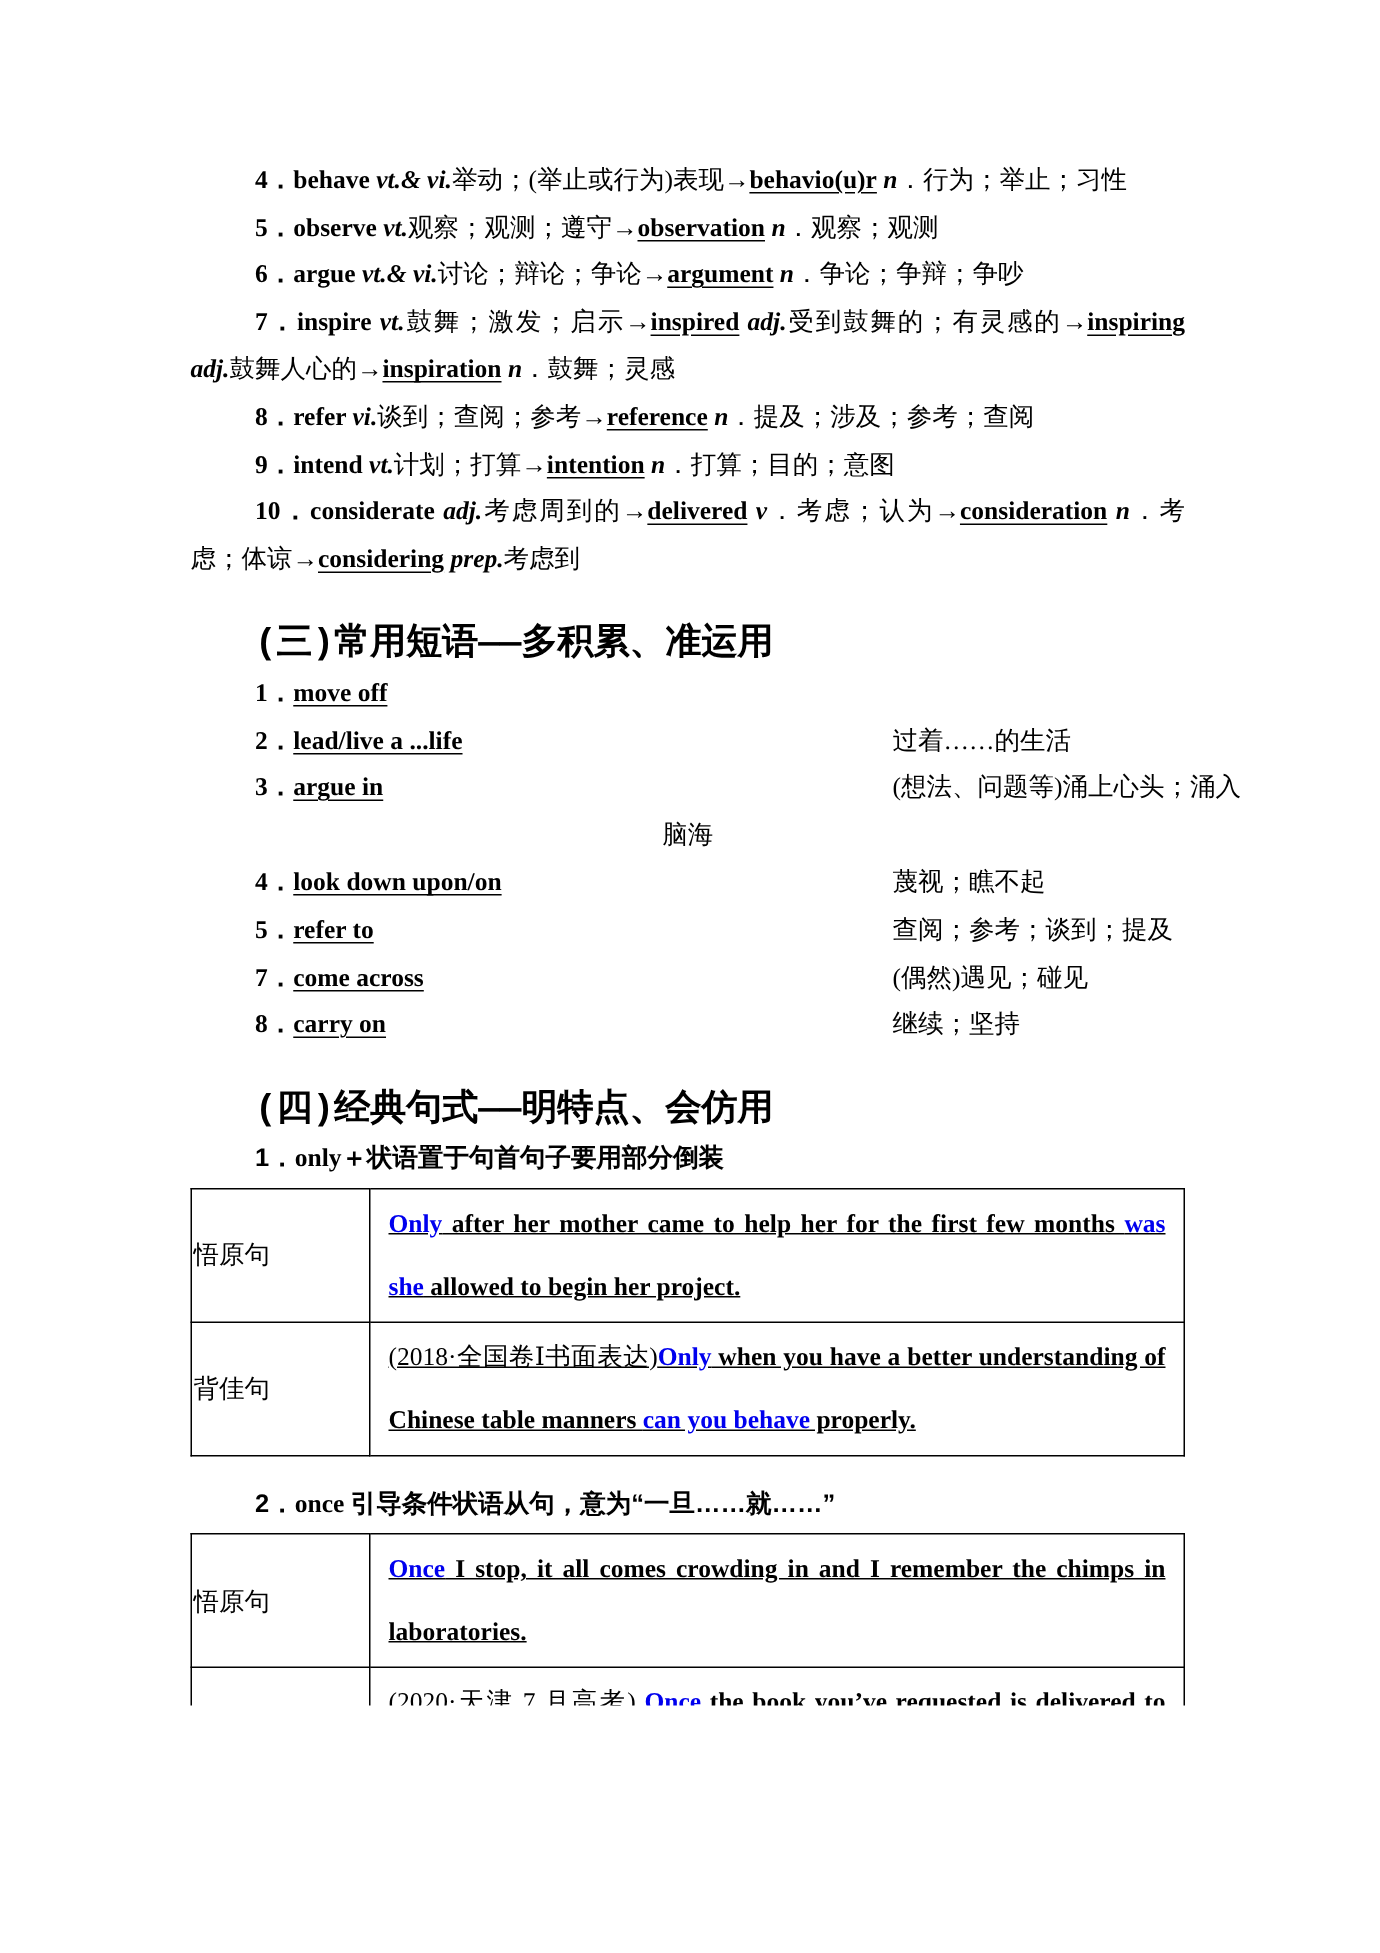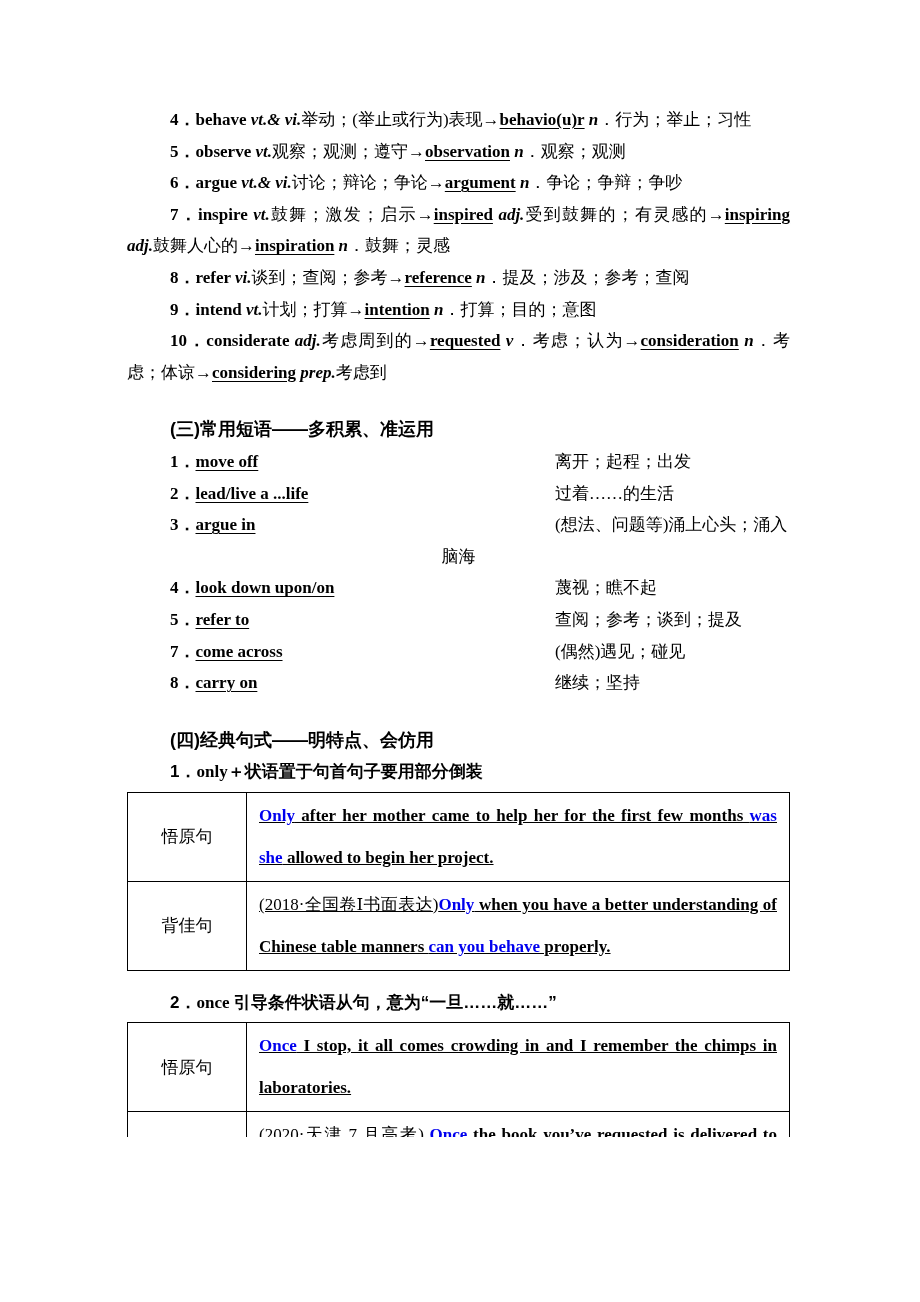--- a/index.html
+++ b/index.html
@@ -9,63 +9,62 @@
   .page{position:relative;width:920px;height:1137px;overflow:hidden;}
   .content{padding:104px 130px 0 127px;}
   
   .b{font-weight:700;}
   .i{font-style:italic;}
   .u{text-decoration:underline;text-underline-offset:3px;}
   .blue{color:#0000ee;}
   
   p.word{margin:0;font-size:17px;line-height:31.6px;text-align:justify;text-indent:43px;}
   
-  .sec{margin:26px 0 0 0;padding-left:43px;font-size:18px;line-height:31.6px;font-weight:700;
-       font-family:Liberation Sans, sans-serif;}
+  .sec{margin:26px 0 0 0;padding-left:43px;font-size:24px;line-height:31.6px;font-weight:700;
+       font-family:Liberation Mono, monospace;}
   
-  .phrase-row{display:grid;grid-template-columns:428px 235px;font-size:17px;line-height:31.6px;}
+  .phrase-row{display:grid;grid-template-columns:428px 235px;font-size:17px;line-height:31.6px;gap:40px;}
   .phrase-left{padding-left:43px;}
   .phrase-left .ph{text-decoration:underline;text-underline-offset:3px;font-weight:700;}
   .phrase-num{font-weight:700;}
   .phrase-trans{text-align:left;}
   .phrase-overflow{font-size:17px;line-height:31.6px;margin:0;text-align:center;}
   
   p.ptitle{margin:0 0 4px 0;padding-left:43px;font-size:17px;line-height:31.6px;font-weight:700;
            font-family:"Liberation Sans","DejaVu Sans",sans-serif;}
   p.ptitle .b{font-family:"Liberation Serif","DejaVu Serif",serif;}
   .ptitle-gap{margin-top:18px;}
   
   table.ex{width:663px;border-collapse:collapse;margin:2px 0 16px 0;}
   table.ex td{border:1.5px solid #000;}
-  td.lab{width:116px;text-align:center;vertical-align:middle;font-size:17px;}
+  td.lab{width:116px;text-align:left;vertical-align:middle;font-size:17px;}
   td.sen{font-size:17px;line-height:42px;padding:2px 12px;text-align:justify;
          font-family:"Liberation Serif","DejaVu Serif",serif;text-decoration:underline;}
   td.sen .b{font-weight:700;}
   .pagenum{position:absolute;top:1202px;left:0;width:100%;text-align:center;
            font-size:15px;font-family:"Liberation Sans","DejaVu Sans",sans-serif;}
 </style>
 </head>
 <body>
 
 <div class="page">
   <div class="content">
 
     <p class="word"><span class="b">4．behave </span><span class="b i">vt.&amp; vi.</span><span>举动；(举止或行为)表现→</span><span class="b u">behavio(u)r</span><span class="b i"> n</span><span>．行为；举止；习性</span></p>
     <p class="word"><span class="b">5．observe </span><span class="b i">vt.</span><span>观察；观测；遵守→</span><span class="b u">observation</span><span class="b i"> n</span><span>．观察；观测</span></p>
     <p class="word"><span class="b">6．argue </span><span class="b i">vt.&amp; vi.</span><span>讨论；辩论；争论→</span><span class="b u">argument</span><span class="b i"> n</span><span>．争论；争辩；争吵</span></p>
     <p class="word"><span class="b">7．inspire </span><span class="b i">vt.</span><span>鼓舞；激发；启示→</span><span class="b u">inspired</span><span class="b i"> adj.</span><span>受到鼓舞的；有灵感的→</span><span class="b u">inspiring</span><span class="b i"> adj.</span><span>鼓舞人心的→</span><span class="b u">inspiration</span><span class="b i"> n</span><span>．鼓舞；灵感</span></p>
     <p class="word"><span class="b">8．refer </span><span class="b i">vi.</span><span>谈到；查阅；参考→</span><span class="b u">reference</span><span class="b i"> n</span><span>．提及；涉及；参考；查阅</span></p>
     <p class="word"><span class="b">9．intend </span><span class="b i">vt.</span><span>计划；打算→</span><span class="b u">intention</span><span class="b i"> n</span><span>．打算；目的；意图</span></p>
-    <p class="word"><span class="b">10．considerate </span><span class="b i">adj.</span><span>考虑周到的→</span><span class="b u">requested</span><span class="b i"> v</span><span>．考虑；认为→</span><span class="b u">consideration</span><span class="b i"> n</span><span>．考虑；体谅→</span><span class="b u">considering</span><span class="b i"> prep.</span><span>考虑到</span></p>
+    <p class="word"><span class="b">10．considerate </span><span class="b i">adj.</span><span>考虑周到的→</span><span class="b u">delivered</span><span class="b i"> v</span><span>．考虑；认为→</span><span class="b u">consideration</span><span class="b i"> n</span><span>．考虑；体谅→</span><span class="b u">considering</span><span class="b i"> prep.</span><span>考虑到</span></p>
 
     <h3 class="sec">(三)常用短语——多积累、准运用</h3>
 
     <div class="phrase-row">
       <div class="phrase-left"><span class="phrase-num">1．</span><span class="ph">move off</span></div>
-      <div class="phrase-trans">离开；起程；出发</div>
     </div>
     <div class="phrase-row">
       <div class="phrase-left"><span class="phrase-num">2．</span><span class="ph">lead/live a ...life</span></div>
       <div class="phrase-trans">过着……的生活</div>
     </div>
     <div class="phrase-row">
       <div class="phrase-left"><span class="phrase-num">3．</span><span class="ph">argue in</span></div>
       <div class="phrase-trans">(想法、问题等)涌上心头；涌入</div>
     </div>
     <p class="phrase-overflow">脑海</p>

